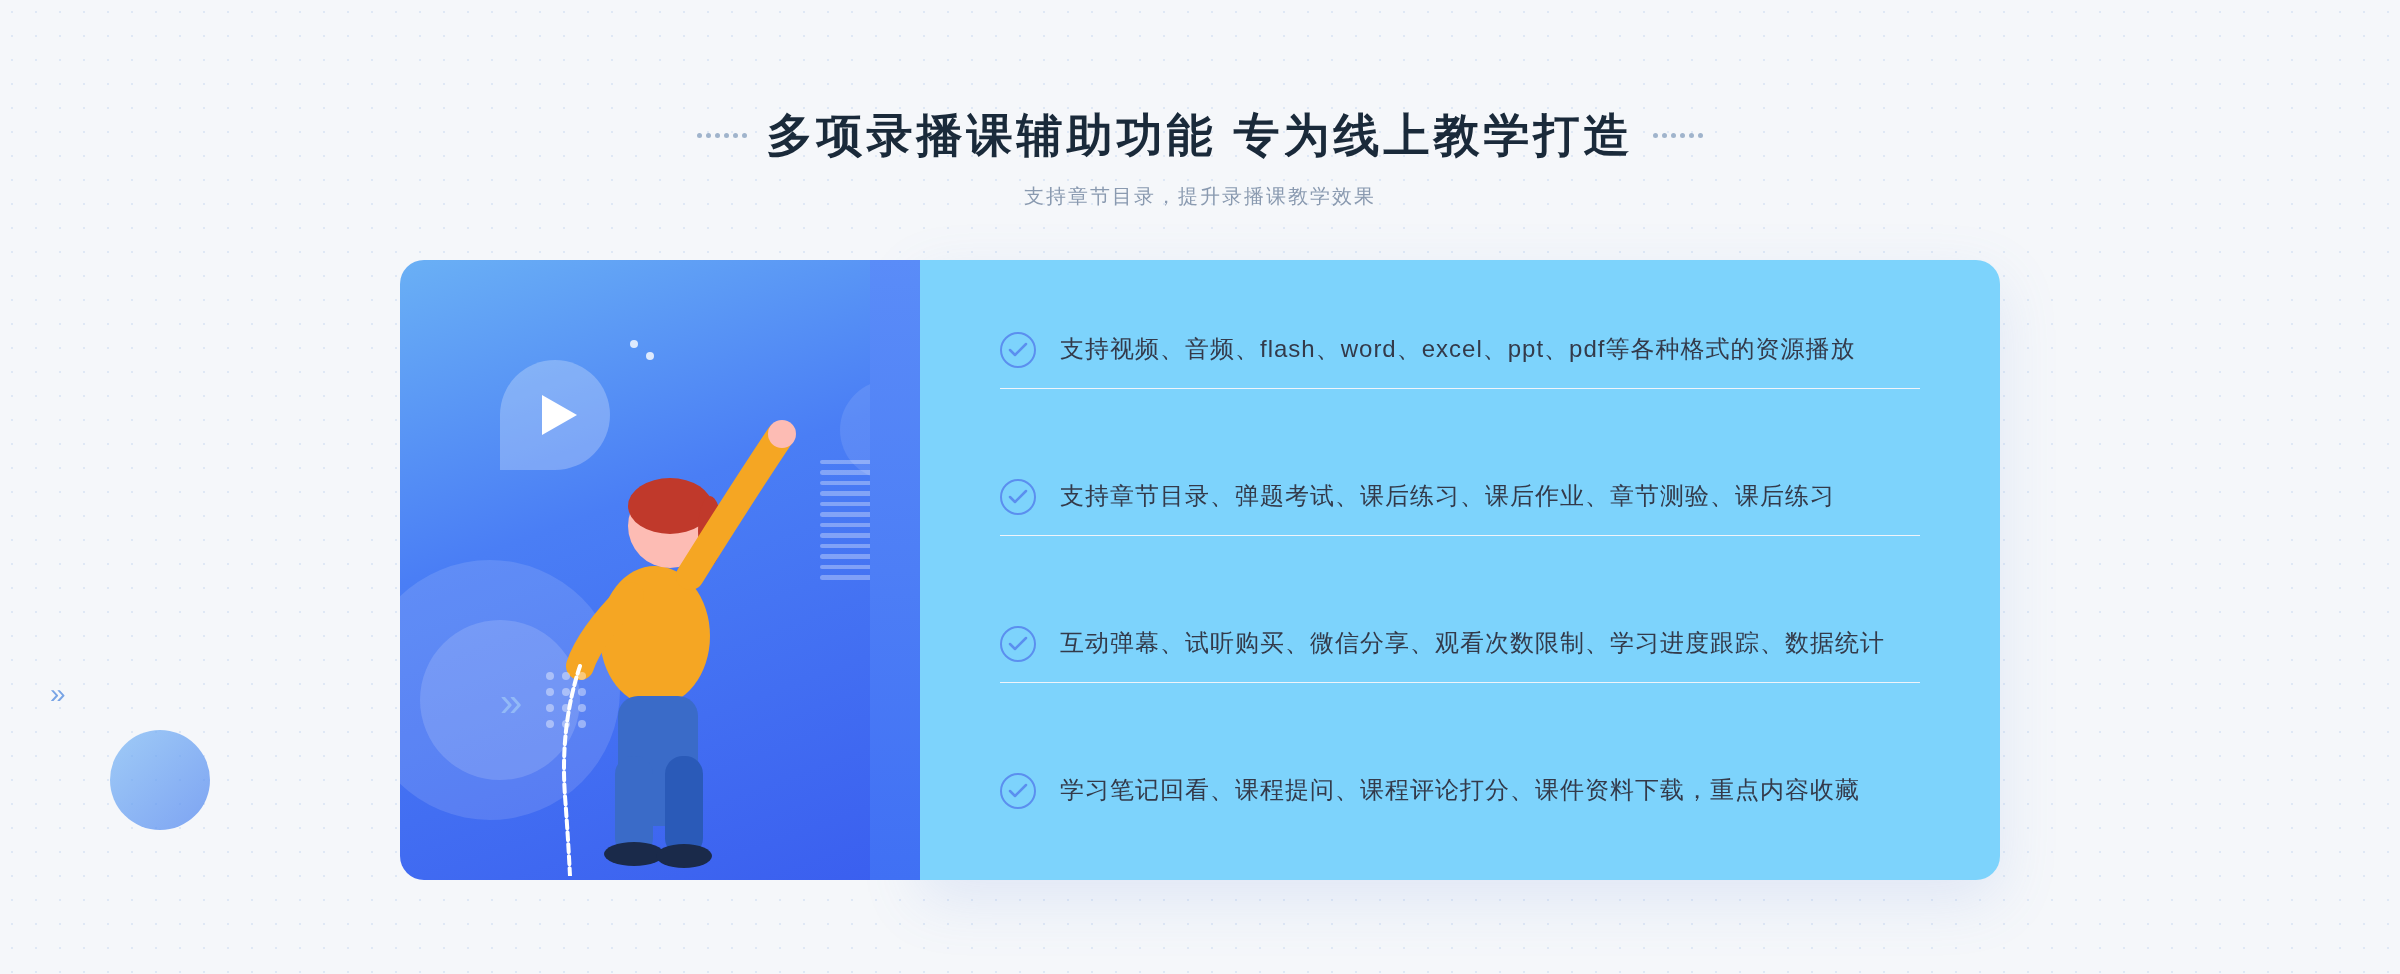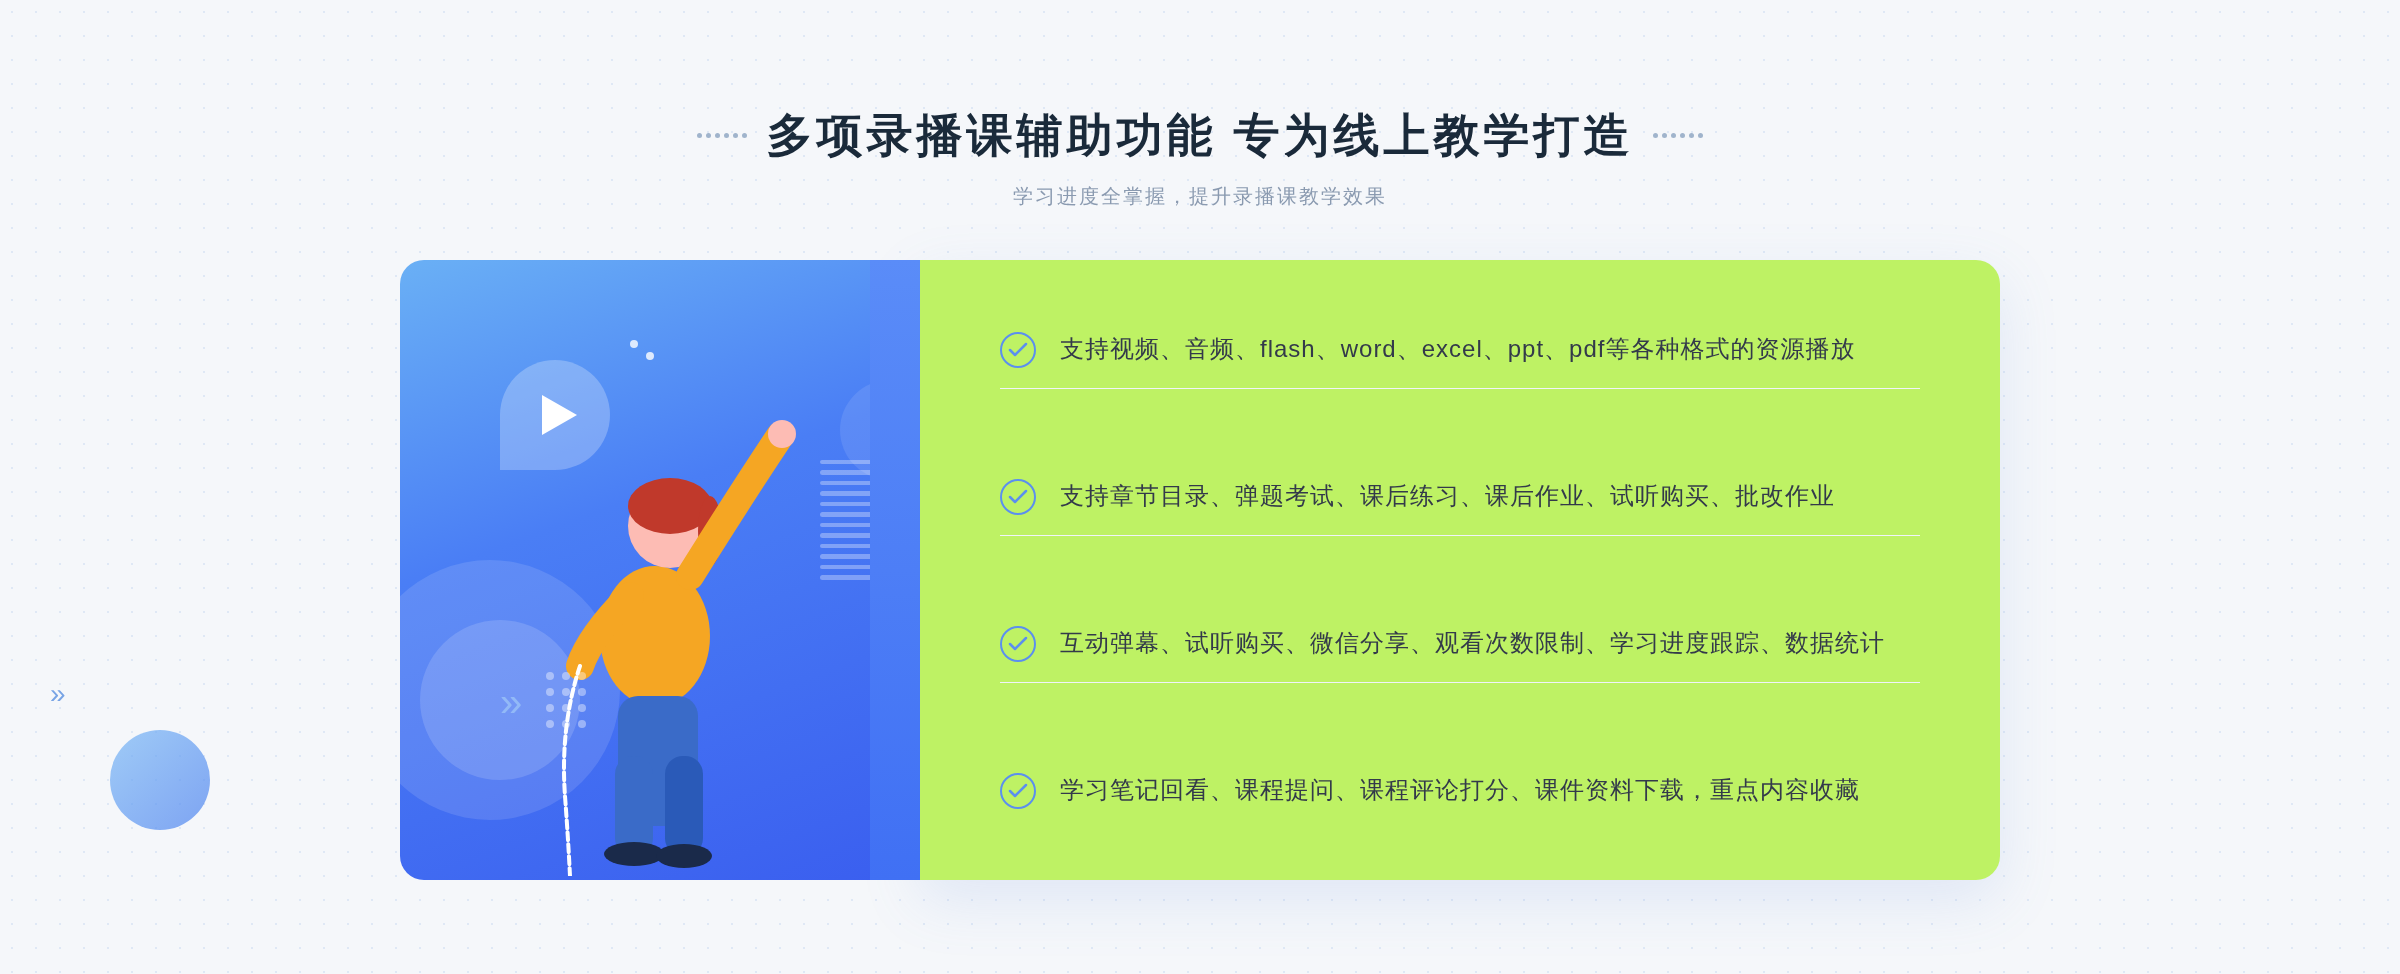--- a/index.html
+++ b/index.html
@@ -211,21 +211,21 @@
       right: 0;
       top: 0;
       bottom: 0;
       width: 50px;
       background: linear-gradient(180deg, #5a8cf8 0%, #4070f4 100%);
     }
 
     
     .content-panel {
       flex: 1;
-      background: #bef264;
+      background: #7dd3fc;
       border-radius: 0 24px 24px 0;
       padding: 50px 80px;
       display: flex;
       flex-direction: column;
       justify-content: space-between;
       box-shadow: 0 20px 60px rgba(100, 140, 220, 0.15);
     }
 
     .feature-item {
       display: flex;
@@ -305,21 +305,21 @@
       <h1 class="header-title">多项录播课辅助功能 专为线上教学打造</h1>
       <div class="header-decorator">
         <span></span>
           <span></span>
           <span></span>
         <span></span>
           <span></span>
           <span></span>
       </div>
     </div>
-    <p class="header-subtitle">学习进度全掌握，提升录播课教学效果</p>
+    <p class="header-subtitle">支持章节目录，提升录播课教学效果</p>
   </div>
 
   <div class="main-content">
 
     <div class="illustration-card">
       <div class="illus-circle-large"></div>
       <div class="illus-circle-medium"></div>
       <div class="illus-circle-small"></div>
 
       <div class="illus-stripes">
@@ -408,21 +408,21 @@
         <span class="feature-text">支持视频、音频、flash、word、excel、ppt、pdf等各种格式的资源播放</span>
       </div>
 
       <div class="feature-item">
         <div class="check-icon">
           <svg viewBox="0 0 36 36" fill="none" xmlns="http://www.w3.org/2000/svg">
             <circle cx="18" cy="18" r="17" stroke="#5b8fef" stroke-width="2"></circle>
             <path d="M10 18 L15 23 L26 12" stroke="#5b8fef" stroke-width="2.5" stroke-linecap="round" stroke-linejoin="round"></path>
           </svg>
         </div>
-        <span class="feature-text">支持章节目录、弹题考试、课后练习、课后作业、试听购买、批改作业</span>
+        <span class="feature-text">支持章节目录、弹题考试、课后练习、课后作业、章节测验、课后练习</span>
       </div>
 
       <div class="feature-item">
         <div class="check-icon">
           <svg viewBox="0 0 36 36" fill="none" xmlns="http://www.w3.org/2000/svg">
             <circle cx="18" cy="18" r="17" stroke="#5b8fef" stroke-width="2"></circle>
             <path d="M10 18 L15 23 L26 12" stroke="#5b8fef" stroke-width="2.5" stroke-linecap="round" stroke-linejoin="round"></path>
           </svg>
         </div>
         <span class="feature-text">互动弹幕、试听购买、微信分享、观看次数限制、学习进度跟踪、数据统计</span>

